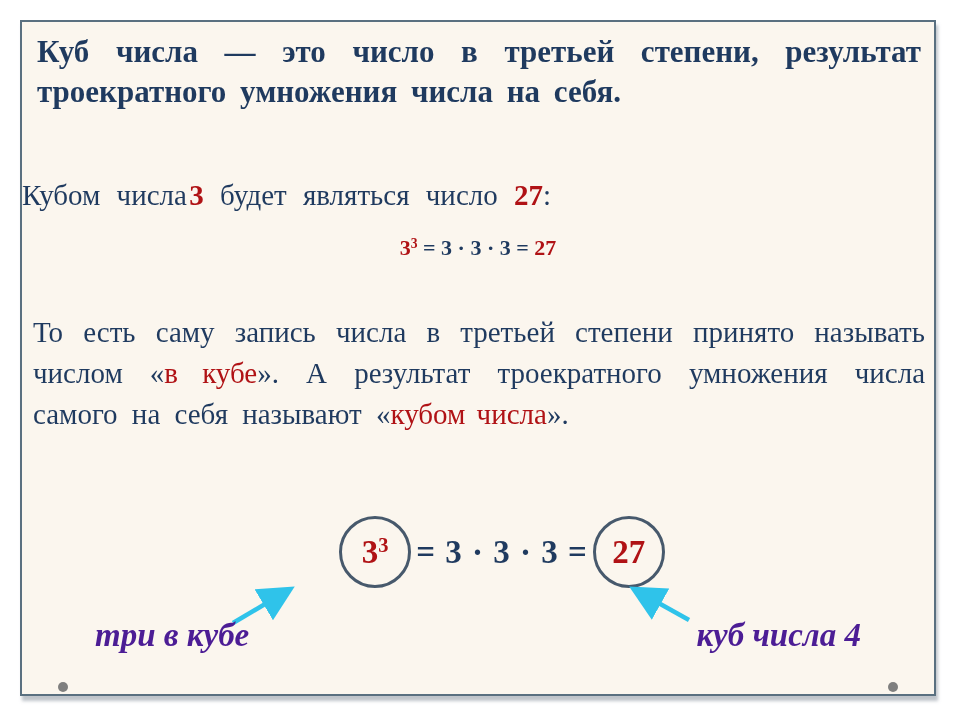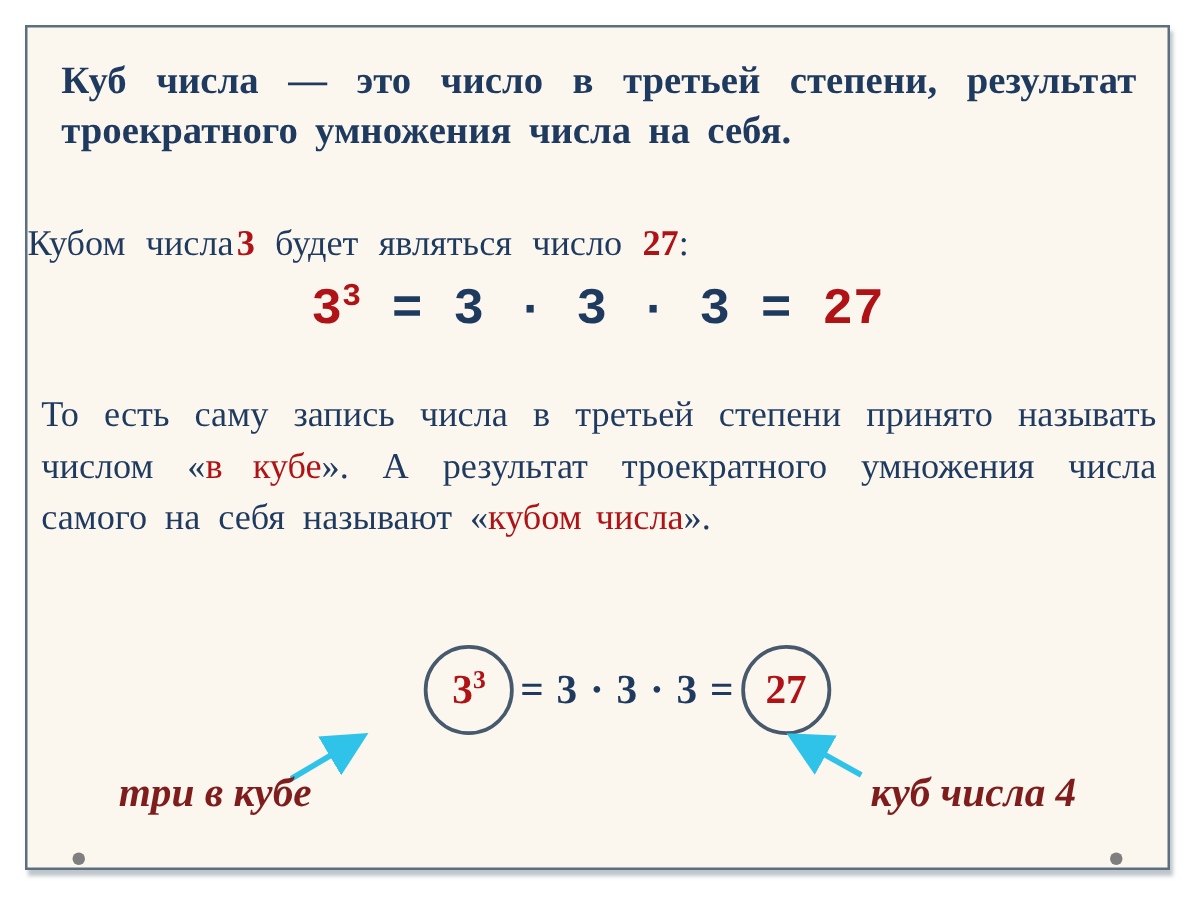--- a/index.html
+++ b/index.html
@@ -24,21 +24,21 @@
     box-sizing: border-box;
   }
   .navy   { color: #1F3A5F; }
   .red    { color: #B01215; }
 
   .definition {
     position: absolute;
     left: 11px;
     right: 9px;
     top: 6px;
-    margin: 16px;
+    margin: 4px;
     color: #1F3A5F;
     font-size: 31px;
     font-weight: 700;
     line-height: 40px;
     text-align: justify;
     word-spacing: 6px;
   }
   .example-line {
     position: absolute;
     left: 0;
@@ -53,24 +53,23 @@
   }
   .example-line .num { font-weight: 700; word-spacing: 0; }
 
   .formula-1 {
     position: absolute;
     left: 0;
     right: 0;
     top: 206px;
     margin: 0;
     text-align: center;
-    font-size: 41px;
+    font-size: 22px;
     font-weight: 700;
     line-height: 40px;
-    font-family: Liberation Mono, monospace;
   }
   .formula-1 sup, .circle sup {
     font-size: 0.62em;
     vertical-align: 0.55em;
     line-height: 0;
   }
   .explanation {
     position: absolute;
     left: 11px;
     right: 9px;
@@ -115,21 +114,21 @@
   }
   .annotations {
     position: absolute;
     left: 73px;
     right: 73px;
     top: 592px;
     display: flex;
     justify-content: space-between;
   }
   .annot {
-    color: #7f1d1d;
+    color: #4c1d95;
     font-size: 33px;
     font-weight: 700;
     font-style: italic;
     line-height: 42px;
   }
   .arrow-layer {
     position: absolute;
     left: 0;
     top: 0;
     width: 916px;

